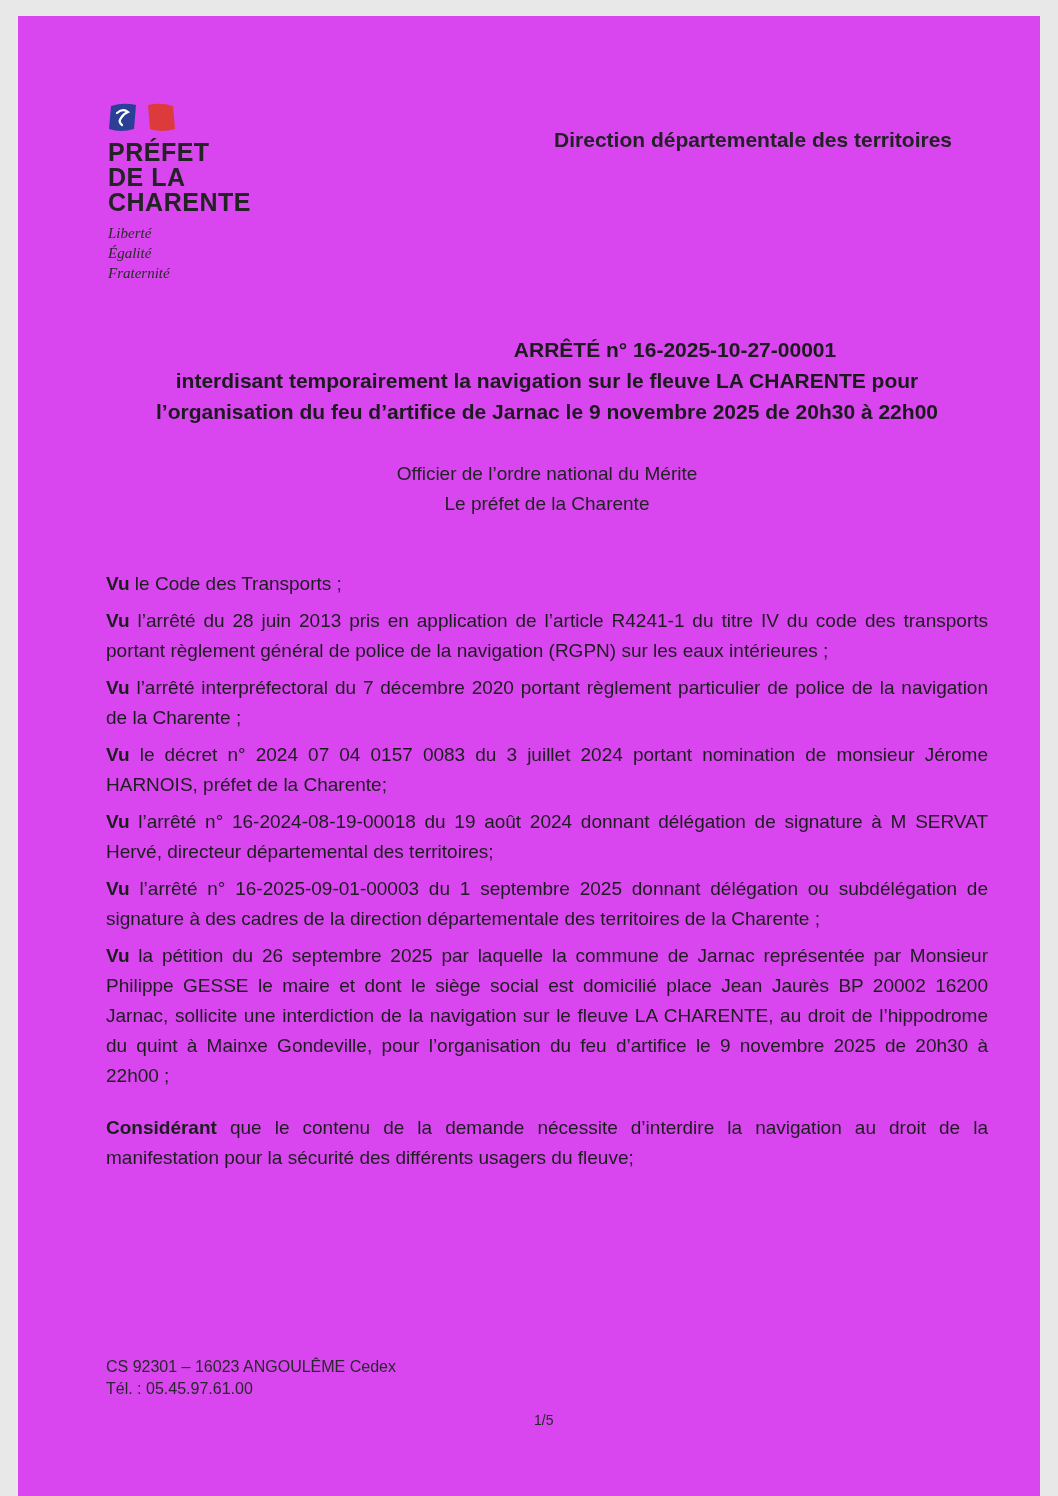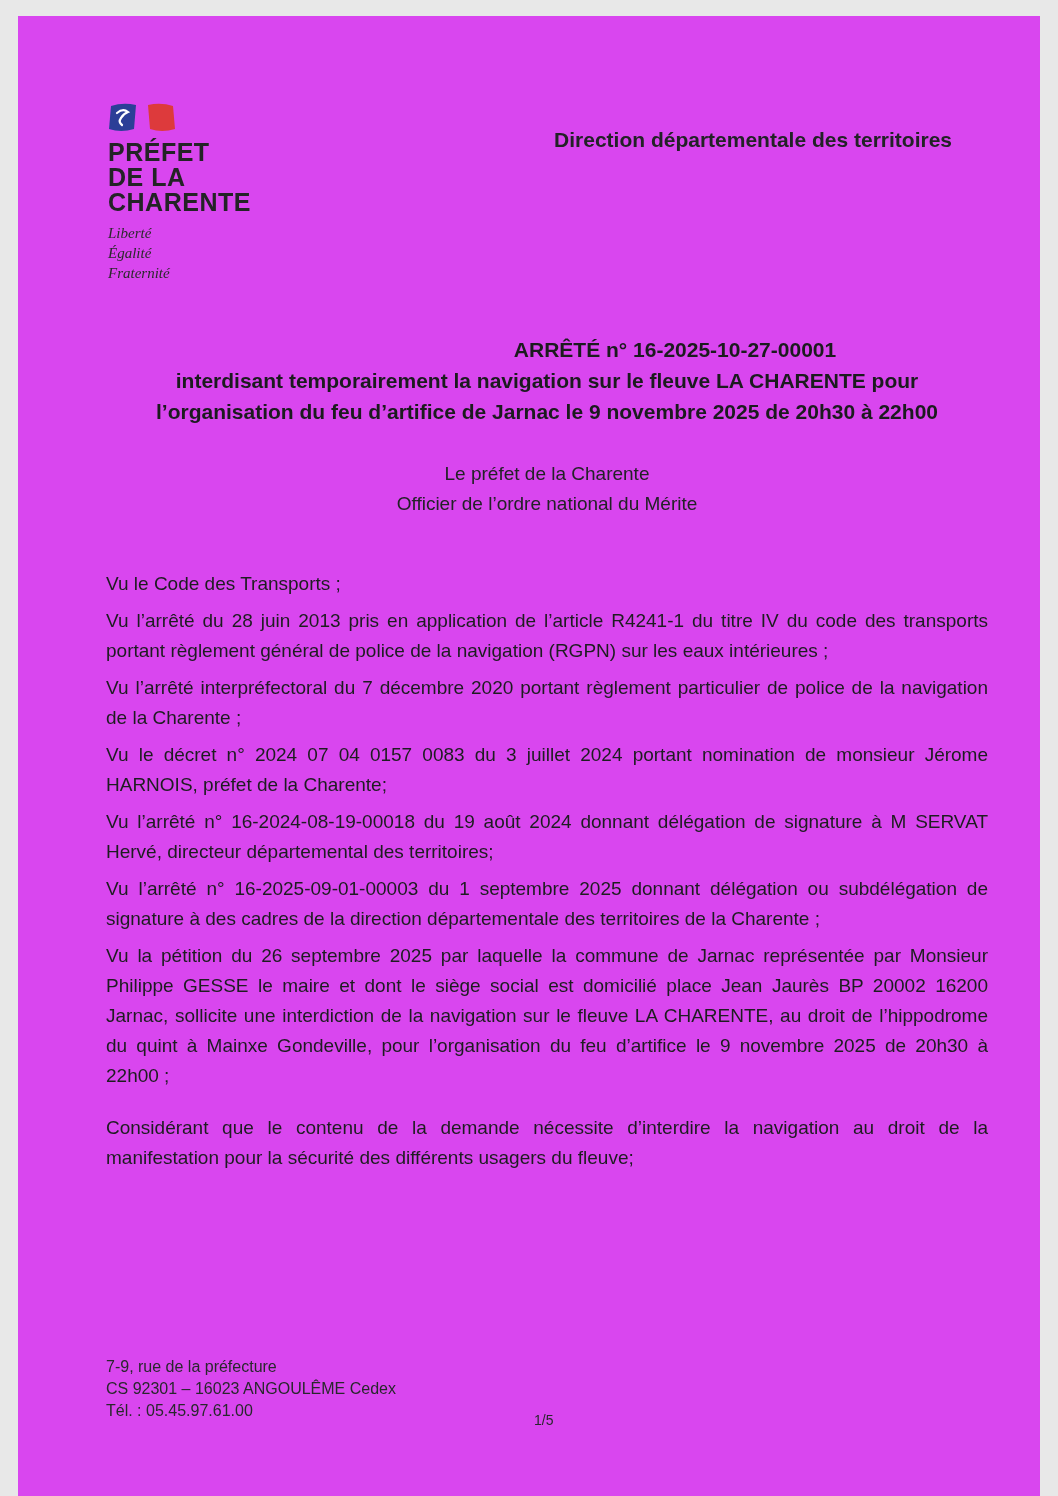--- a/index.html
+++ b/index.html
@@ -28,21 +28,21 @@
     font-weight:700;font-size:21px;color:#222226;
   }
   
   .content{position:absolute;left:88px;top:318px;width:882px;}
   .doc-title{font-weight:700;font-size:21px;line-height:31px;text-align:center;color:#1b1b1e;}
   .doc-title .t1{display:block;padding-left:256px;}
   .doc-title .t2,.doc-title .t3{display:block;}
   .issuer{margin-top:32px;text-align:center;font-size:19px;line-height:30px;color:#222226;}
   .body-text{margin-top:50px;font-size:19px;line-height:30px;text-align:justify;color:#1d1d20;}
   .body-text p{margin:0 0 7px 0;}
-  .body-text p b{font-weight:400;}
+  .body-text p b{font-weight:700;}
   .body-text p.considerant{margin-top:22px;}
   .body-text p.proposition{margin-top:62px;text-align:left;}
   
   .footer{position:absolute;left:88px;top:1340px;font-size:16px;line-height:22px;color:#28282c;}
   .footer a{color:var(--link);text-decoration:underline;}
   .page-number{position:absolute;left:516px;top:1396px;font-size:14px;color:#28282c;}
 </style>
 </head>
 <body>
 
@@ -70,37 +70,36 @@
 
   <div class="content">
 
     <div class="doc-title">
       <span class="t1">ARRÊTÉ n° 16-2025-10-27-00001</span>
       <span class="t2">interdisant temporairement la navigation sur le fleuve LA CHARENTE pour</span>
       <span class="t3">l’organisation du feu d’artifice de Jarnac le 9 novembre 2025 de 20h30 à 22h00</span>
     </div>
 
     <div class="issuer">
+      <div>Officier de l’ordre national du Mérite</div>
       <div>Le préfet de la Charente</div>
-      <div>Officier de l’ordre national du Mérite</div>
     </div>
 
     <div class="body-text">
       <p><b>Vu</b><span> le Code des Transports&nbsp;;</span></p>
       <p><b>Vu</b><span> l’arrêté du 28 juin 2013 pris en application de l’article R4241-1 du titre IV du code des transports portant règlement général de police de la navigation (RGPN) sur les eaux intérieures&nbsp;;</span></p>
       <p><b>Vu</b><span> l’arrêté interpréfectoral du 7 décembre 2020 portant règlement particulier de police de la navigation de la Charente&nbsp;;</span></p>
       <p><b>Vu</b><span> le décret n° 2024 07 04 0157 0083 du 3 juillet 2024 portant nomination de monsieur Jérome HARNOIS, préfet de la Charente;</span></p>
       <p><b>Vu</b><span> l’arrêté n° 16-2024-08-19-00018 du 19 août 2024 donnant délégation de signature à M SERVAT Hervé, directeur départemental des territoires;</span></p>
       <p><b>Vu</b><span> l’arrêté n° 16-2025-09-01-00003 du 1 septembre 2025 donnant délégation ou subdélégation de signature à des cadres de la direction départementale des territoires de la Charente&nbsp;;</span></p>
       <p><b>Vu</b><span> la pétition du 26 septembre 2025 par laquelle la commune de Jarnac représentée par Monsieur Philippe GESSE le maire et dont le siège social est domicilié place Jean Jaurès BP 20002 16200 Jarnac, sollicite une interdiction de la navigation sur le fleuve LA CHARENTE, au droit de l’hippodrome du quint à Mainxe Gondeville, pour l’organisation du feu d’artifice le 9 novembre 2025 de 20h30 à 22h00&nbsp;;</span></p>
       <p class="considerant"><b>Considérant</b><span> que le contenu de la demande nécessite d’interdire la navigation au droit de la manifestation pour la sécurité des différents usagers du fleuve;</span></p>
     </div>
   </div>
 
   <div class="footer">
-    <div>7-9, rue de la préfecture</div>
     <div>CS 92301 – 16023 ANGOULÊME Cedex</div>
     <div>Tél. : 05.45.97.61.00</div>
   </div>
 
   <div class="page-number">1/5</div>
 
 </div>
 
 </body></html>

